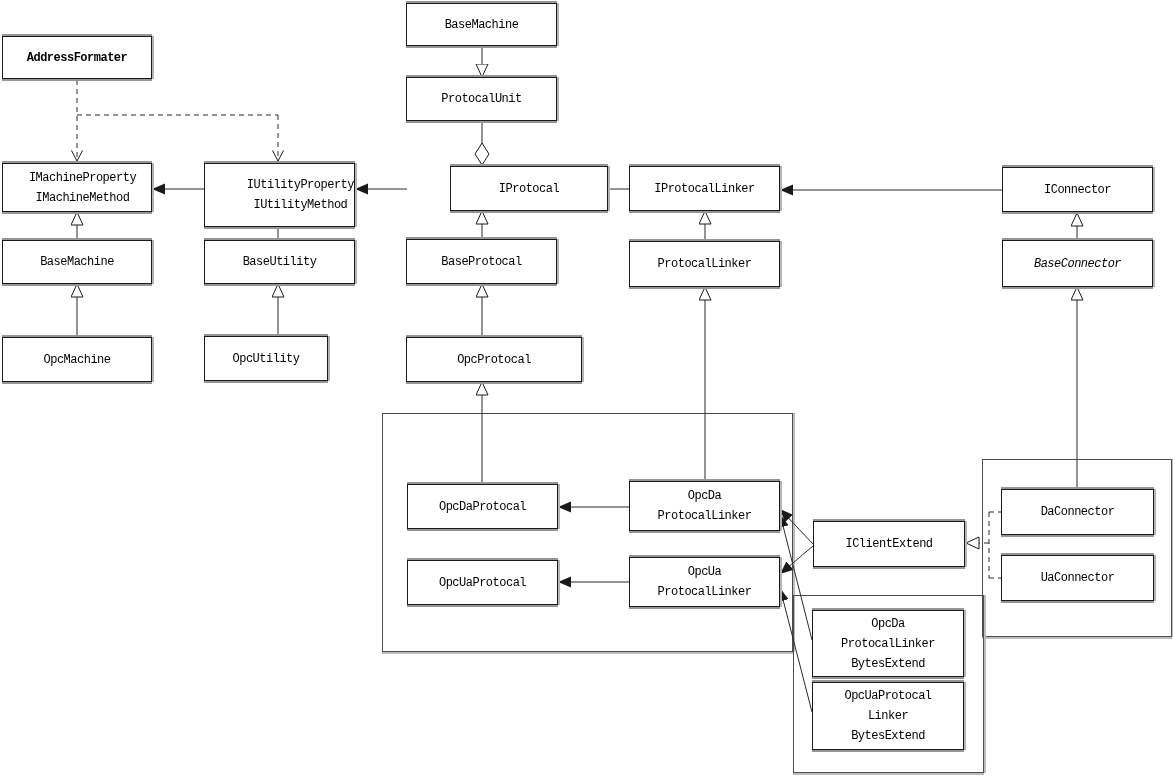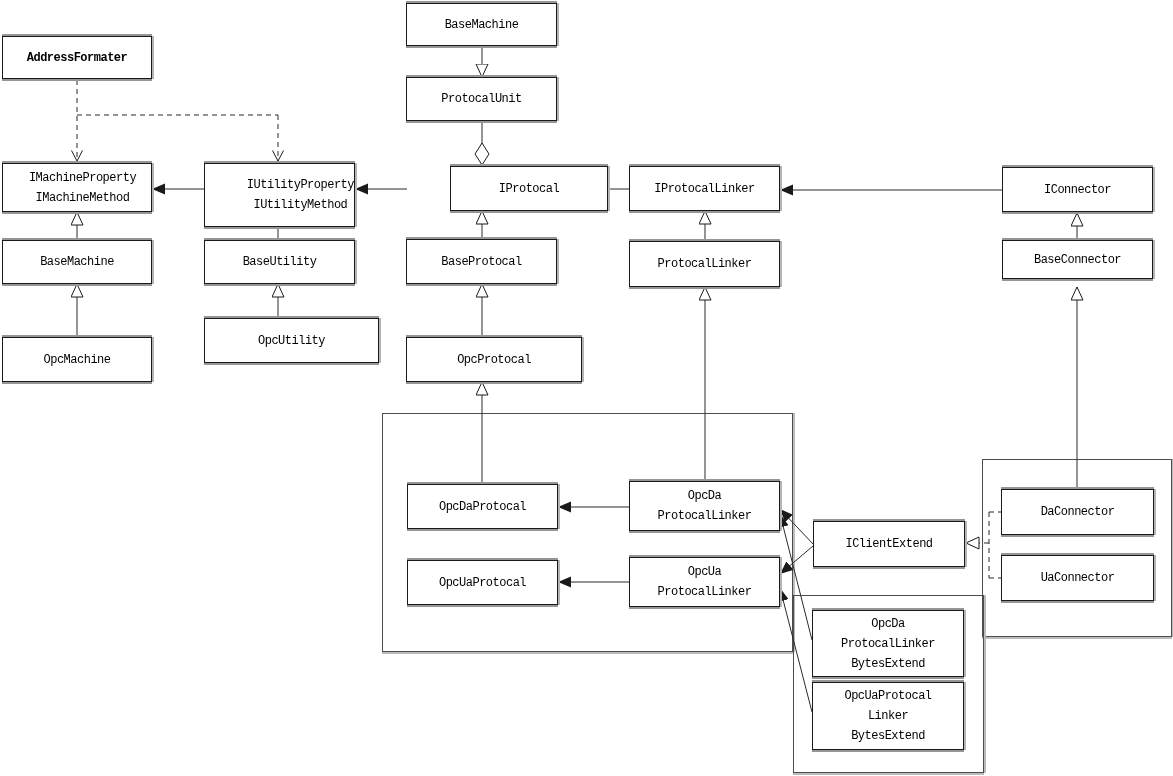--- a/index.html
+++ b/index.html
@@ -87,29 +87,29 @@
 </svg>
 
 <div class="node" style="left:2px;top:36px;width:150px;height:43px;font-weight:bold;"><span>AddressFormater</span></div>
 <div class="node" style="left:2px;top:163px;width:150px;height:49px;padding-left:11px;"><span>IMachineProperty
 IMachineMethod</span></div>
 <div class="node" style="left:204px;top:163px;width:151px;height:64px;justify-content:flex-end;"><span>IUtilityProperty
 IUtilityMethod</span></div>
 <div class="node" style="left:2px;top:240px;width:150px;height:44px;"><span>BaseMachine</span></div>
 <div class="node" style="left:2px;top:337px;width:150px;height:45px;"><span>OpcMachine</span></div>
 <div class="node" style="left:204px;top:240px;width:151px;height:44px;"><span>BaseUtility</span></div>
-<div class="node" style="left:204px;top:318px;width:175px;height:45px;"><span>OpcUtility</span></div>
+<div class="node" style="left:204px;top:336px;width:124px;height:45px;"><span>OpcUtility</span></div>
 <div class="node" style="left:406px;top:3px;width:151px;height:43px;"><span>BaseMachine</span></div>
 <div class="node" style="left:406px;top:77px;width:151px;height:44px;"><span>ProtocalUnit</span></div>
 <div class="node" style="left:406px;top:166px;width:158px;height:45px;margin-left:44px;"><span>IProtocal</span></div>
 <div class="node" style="left:629px;top:166px;width:151px;height:45px;"><span>IProtocalLinker</span></div>
 <div class="node" style="left:1002px;top:167px;width:151px;height:45px;align-items:center;"><span>IConnector</span></div>
 <div class="node" style="left:406px;top:239px;width:151px;height:45px;"><span>BaseProtocal</span></div>
 <div class="node" style="left:629px;top:241px;width:151px;height:46px;"><span>ProtocalLinker</span></div>
-<div class="node" style="left:1002px;top:240px;width:151px;height:39px;"><span>BaseConnector</span></div>
+<div class="node" style="left:1002px;top:240px;width:151px;height:47px;font-style:italic;"><span>BaseConnector</span></div>
 <div class="node" style="left:406px;top:337px;width:176px;height:45px;"><span>OpcProtocal</span></div>
 <div class="node" style="left:407px;top:484px;width:151px;height:45px;"><span>OpcDaProtocal</span></div>
 <div class="node" style="left:629px;top:481px;width:151px;height:50px;"><span>OpcDa
 ProtocalLinker</span></div>
 <div class="node" style="left:407px;top:560px;width:151px;height:45px;"><span>OpcUaProtocal</span></div>
 <div class="node" style="left:629px;top:557px;width:151px;height:50px;"><span>OpcUa
 ProtocalLinker</span></div>
 <div class="node" style="left:813px;top:521px;width:152px;height:46px;"><span>IClientExtend</span></div>
 <div class="node" style="left:1001px;top:489px;width:153px;height:46px;"><span>DaConnector</span></div>
 <div class="node" style="left:1001px;top:555px;width:153px;height:46px;"><span>UaConnector</span></div>

